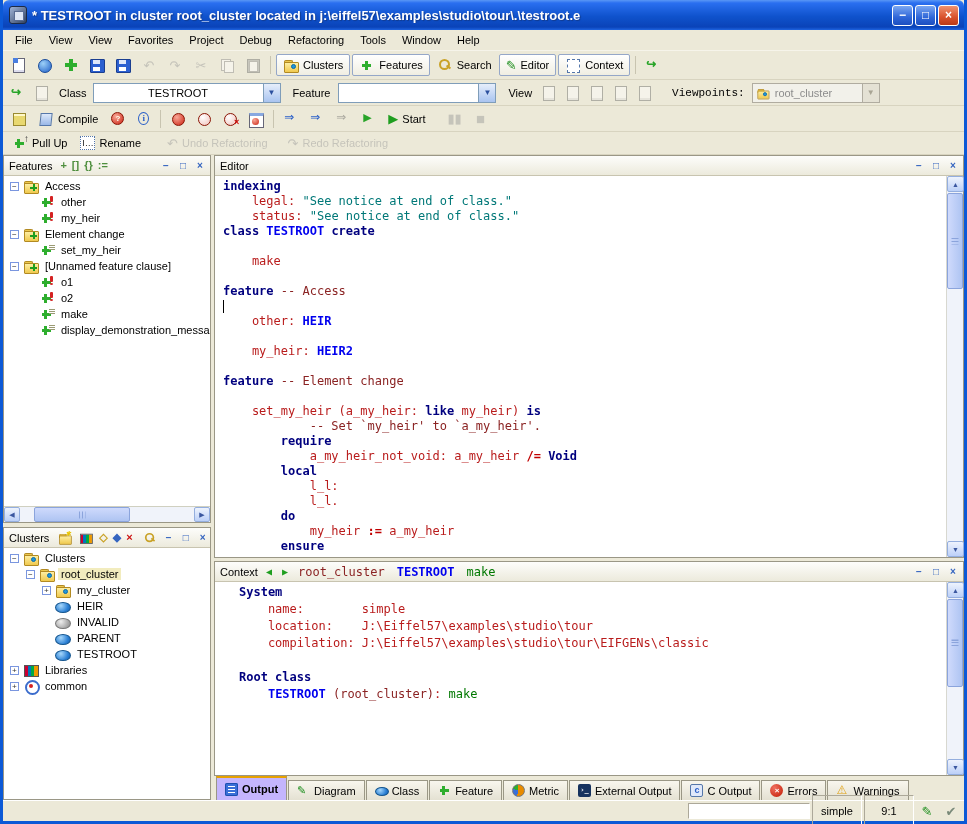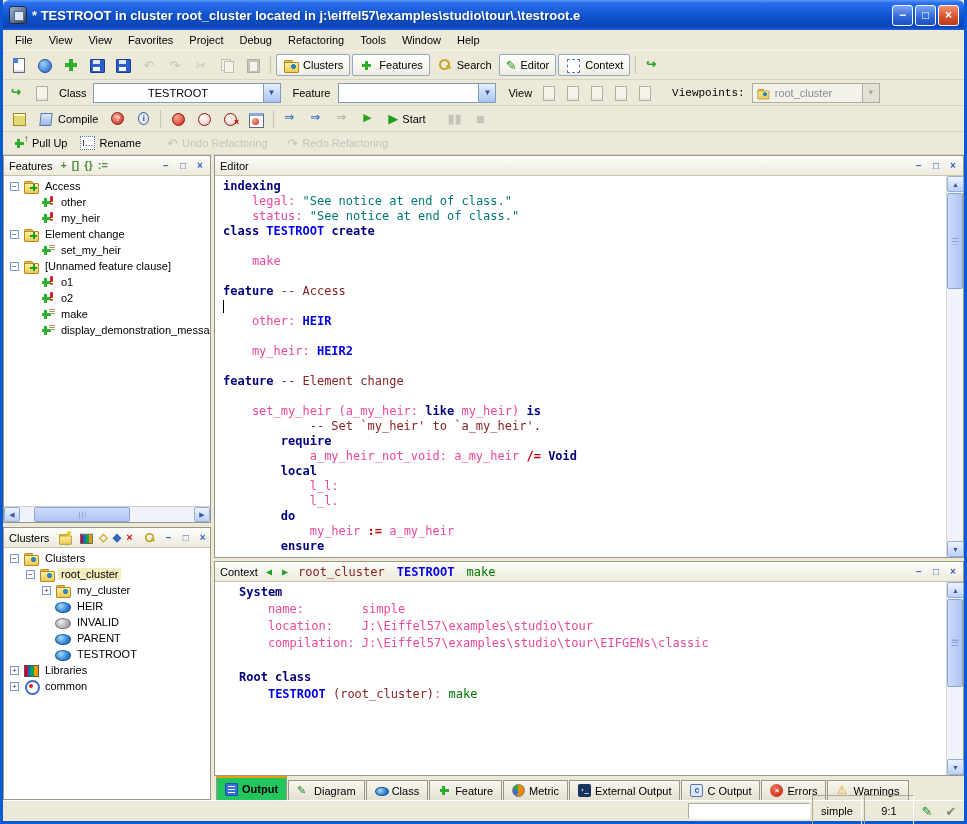--- a/index.html
+++ b/index.html
@@ -197,32 +197,32 @@
   .codearea { flex:1; background:#fff; overflow:hidden; padding:3px 0 0 8px;
     font-family:"DejaVu Sans Mono",monospace; font-size:12px; }
   .code-line { height:15px; white-space:pre; }
   .context-panel .code-line { height:17px; }
   .tk-kw { color:#00007f; font-weight:bold; }
   .tk-cls { color:#0000ee; font-weight:bold; }
   .tk-str { color:#007878; }
   .tk-cmt { color:#8b2323; }
   .tk-op { color:#c00000; font-weight:bold; }
   .tk-feat { color:#007800; }
-  .tk-pl { color:#ec4899; }
+  .tk-pl { color:#b91c1c; }
   .caret { display:inline-block; width:1px; height:13px; background:#000; vertical-align:middle; }
 
   .crumb { display:flex; align-items:center; gap:10px; font-family:"DejaVu Sans Mono",monospace; font-size:12px; }
   .crumb .nav { color:#1f9e1f; font-size:10px; }
 
   
   .tabbar { height:24px; flex:0 0 24px; display:flex; align-items:flex-end; gap:1px; padding-left:2px; background:#ece9d8; }
   .tab { display:flex; align-items:center; gap:4px; padding:0 8px; height:20px;
     background:linear-gradient(#f8f6ee,#e4e1d2); border:1px solid #9a9786; border-bottom:none;
     border-radius:0 0 0 0; border-top:1px solid #9a9786; }
-  .tab.active { height:24px; background:#22c55e; border-top:2px solid #e8a200; font-weight:bold; }
+  .tab.active { height:24px; background:#c4b5fd; border-top:2px solid #e8a200; font-weight:bold; }
   .ti { display:inline-block; width:13px; height:13px; position:relative; }
   .ti-output { background:#3a6fd8; border-radius:2px;
     box-shadow:inset 0 0 0 1px #1d4fae; }
   .ti-output::after { content:""; position:absolute; left:3px; top:3px; width:7px; height:7px;
     background:repeating-linear-gradient(0deg,#fff 0 1px,transparent 1px 3px); }
   .ti-class::after { content:""; position:absolute; left:0; top:3px; width:12px; height:7px; border-radius:50%;
     background:radial-gradient(circle at 35% 30%, #a6d7fb, #2a7fd4 65%, #1b5fae); border:1px solid #11548f; }
   .ti-metric { border-radius:50%; background:conic-gradient(#e88b00 0 55%, #3a6fd8 0 80%, #2eae2e 0); border:1px solid #777; }
   .ti-external { background:#16325e; border-radius:2px; color:#fff; font:bold 7px/13px "DejaVu Sans Mono",monospace; text-align:center; }
   .ti-c { background:#dfe8fa; border:1px solid #5577aa; color:#2a5fc8; font:bold 9px/11px "Liberation Sans",sans-serif; text-align:center; border-radius:2px; }

